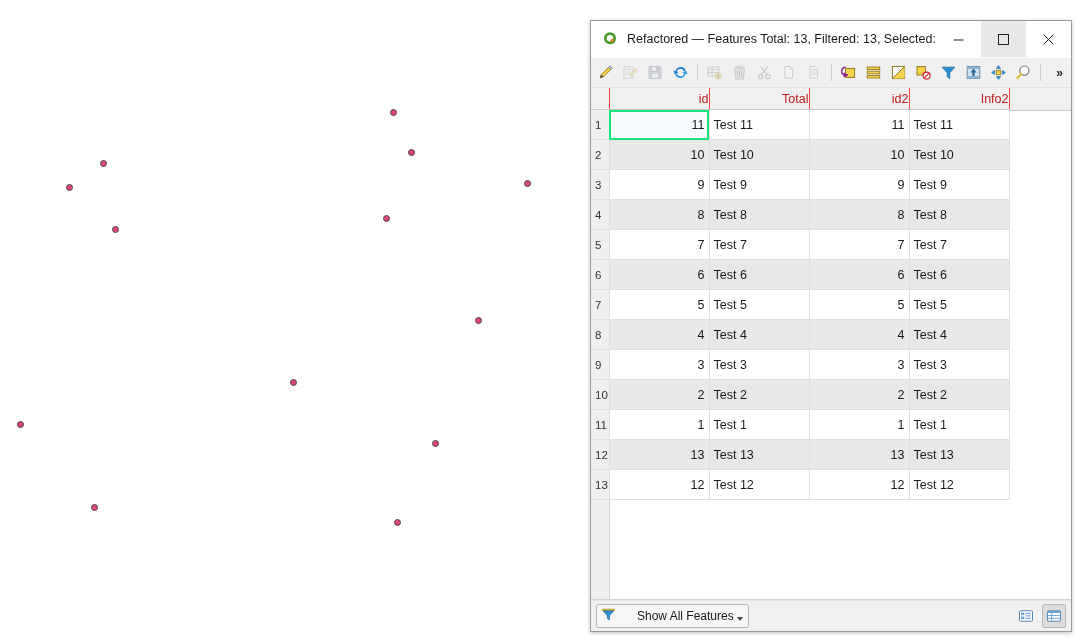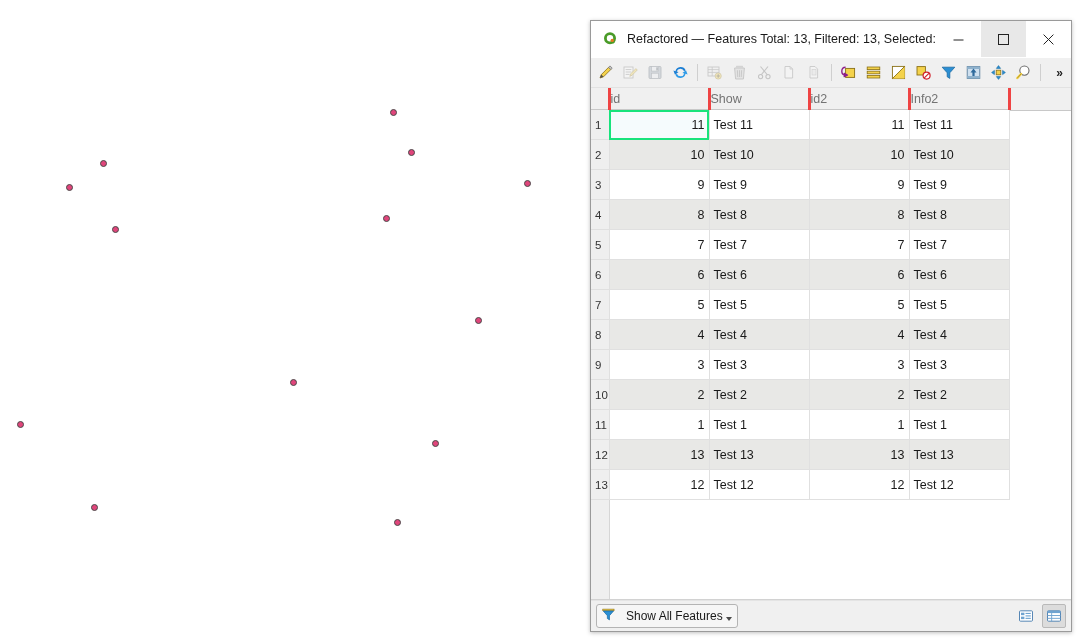--- a/index.html
+++ b/index.html
@@ -107,26 +107,26 @@
     border-collapse: collapse;
     table-layout: fixed;
     width: 418px;
     position: relative;
     font-size: 12.5px;
     color: #1a1a1a;
   }
   table.attr th {
     height: 21px;
     background: #f0f0f0;
-    border-right: 3px solid #ef4444;
+    border-right: 1px solid #ef4444;
     border-bottom: 1px solid #c8c8c8;
     font-weight: normal;
     font-size: 12.5px;
-    color: #737373;
-    text-align: left;
+    color: #b91c1c;
+    text-align: right;
     padding: 0;
   }
   table.attr th.corner { width: 18px; background: #f0f0f0; }
   table.attr td {
     height: 29px;
     padding: 0 4px;
     border-right: 1px solid #e0e0e0;
     border-bottom: 1px solid #e0e0e0;
     overflow: hidden; white-space: nowrap;
   }
@@ -162,21 +162,21 @@
   }
   #filter-button {
     height: 22px;
     background: #f6f6f6;
     border: 1px solid #b4b4b4;
     border-radius: 3px;
     display: flex; align-items: center;
     padding: 0 5px 0 4px;
     font-size: 12px; color: #1a1a1a;
   }
-  #filter-button .lbl { margin: 0 3px 0 10px; }
+  #filter-button .lbl { margin: 0 3px 0 21px; }
   .caret-dn {
     width: 0; height: 0;
     border-left: 3.5px solid transparent;
     border-right: 3.5px solid transparent;
     border-top: 4px solid #4a4a4a;
     margin-top: 6px;
   }
   #view-toggles { margin-left: auto; display: flex; gap: 4px; }
   .view-btn {
     width: 22px; height: 22px;
@@ -393,21 +393,21 @@
           <col style="width:18px">
             <col style="width:100px">
             <col style="width:100px">
           <col style="width:100px">
             <col style="width:100px">
         </colgroup>
         <thead>
           <tr>
             <th class="corner"></th>
             <th>id</th>
-            <th>Show</th>
+            <th>Total</th>
             <th>id2</th>
             <th>Info2</th>
           </tr>
         </thead>
         <tbody id="table-body">
             <tr class="norm">
               <td class="rownum">1</td>
               <td class="num sel">11</td>
               <td class="txt">Test 11</td>
               <td class="num">11</td>

